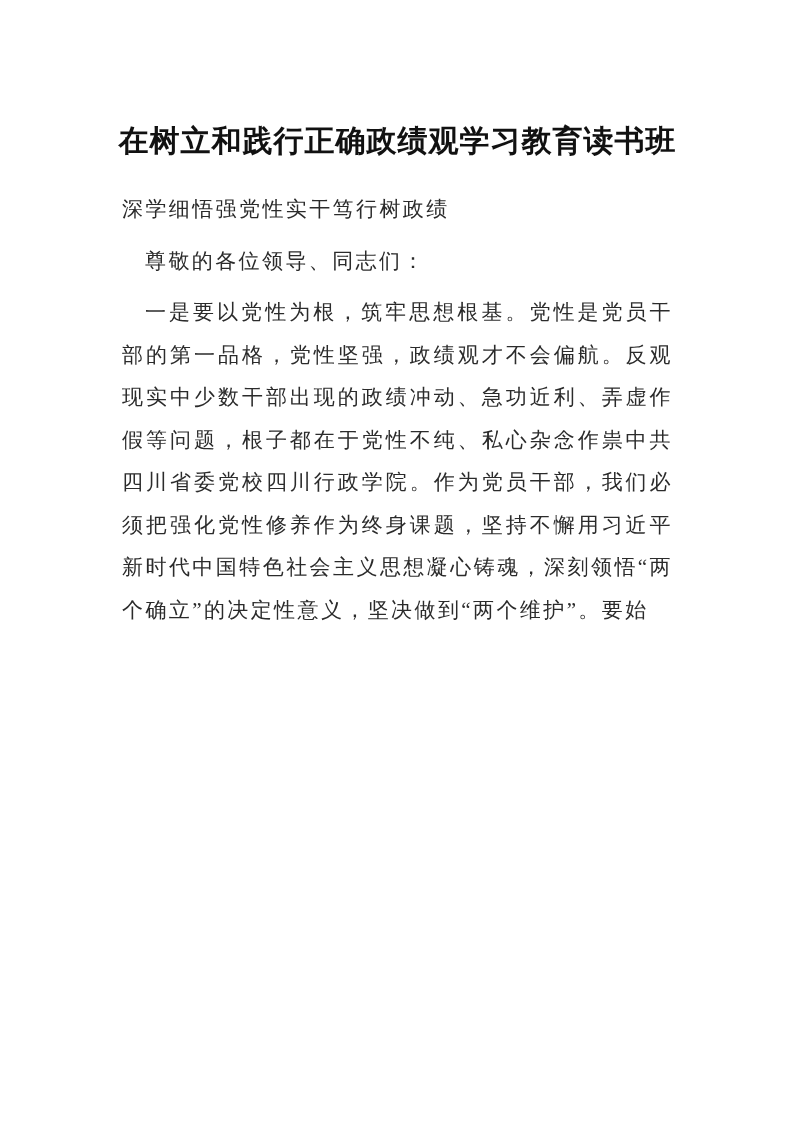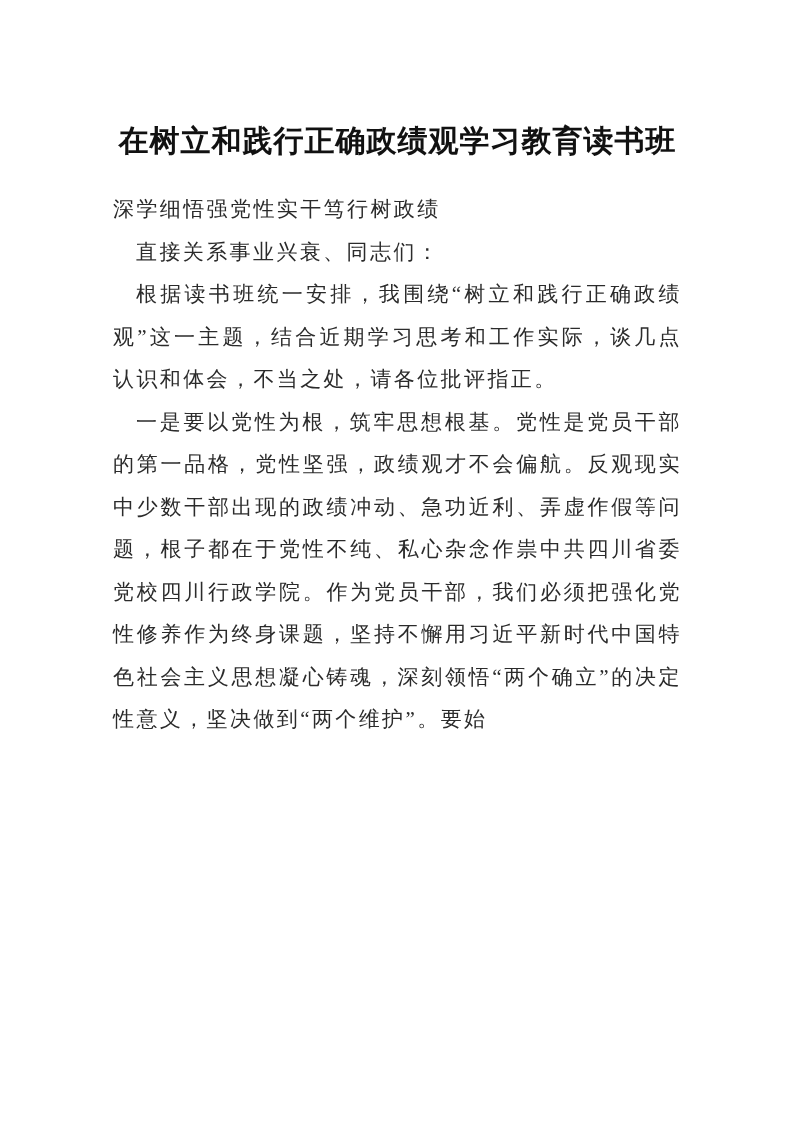--- a/index.html
+++ b/index.html
@@ -25,35 +25,34 @@
     font-weight: bold;
     font-size: 30px;
     line-height: 55px;
     letter-spacing: 1px;
     text-align: center;
     color: #111111;
   }
   .title-line { display: block; }
   .doc-body { }
   .para {
-    margin: 0;
+    margin: 9px;
     font-size: 21px;
     line-height: 42.5px;
     letter-spacing: 2.4px;
     text-align: justify;
     color: #2b2b2b;
   }
   .para.indent { text-indent: 23px; }
 </style>
 </head>
 <body>
 
 <div class="page">
   <h1 class="doc-title">
     <span class="title-line">在树立和践行正确政绩观学习教育读书班</span>
   </h1>
   <div class="doc-body" id="paragraphs">
       <p class="para">深学细悟强党性实干笃行树政绩</p>
-      <p class="para indent">直接关系事业兴衰、同志们：</p>
-      <p class="para indent">根据读书班统一安排，我围绕“树立和践行正确政绩观”这一主题，结合近期学习思考和工作实际，谈几点认识和体会，不当之处，请各位批评指正。</p>
+      <p class="para indent">尊敬的各位领导、同志们：</p>
       <p class="para indent">一是要以党性为根，筑牢思想根基。党性是党员干部的第一品格，党性坚强，政绩观才不会偏航。反观现实中少数干部出现的政绩冲动、急功近利、弄虚作假等问题，根子都在于党性不纯、私心杂念作祟中共四川省委党校四川行政学院。作为党员干部，我们必须把强化党性修养作为终身课题，坚持不懈用习近平新时代中国特色社会主义思想凝心铸魂，深刻领悟“两个确立”的决定性意义，坚决做到“两个维护”。要始</p>
     </div>
 </div>
 
 </body></html>

